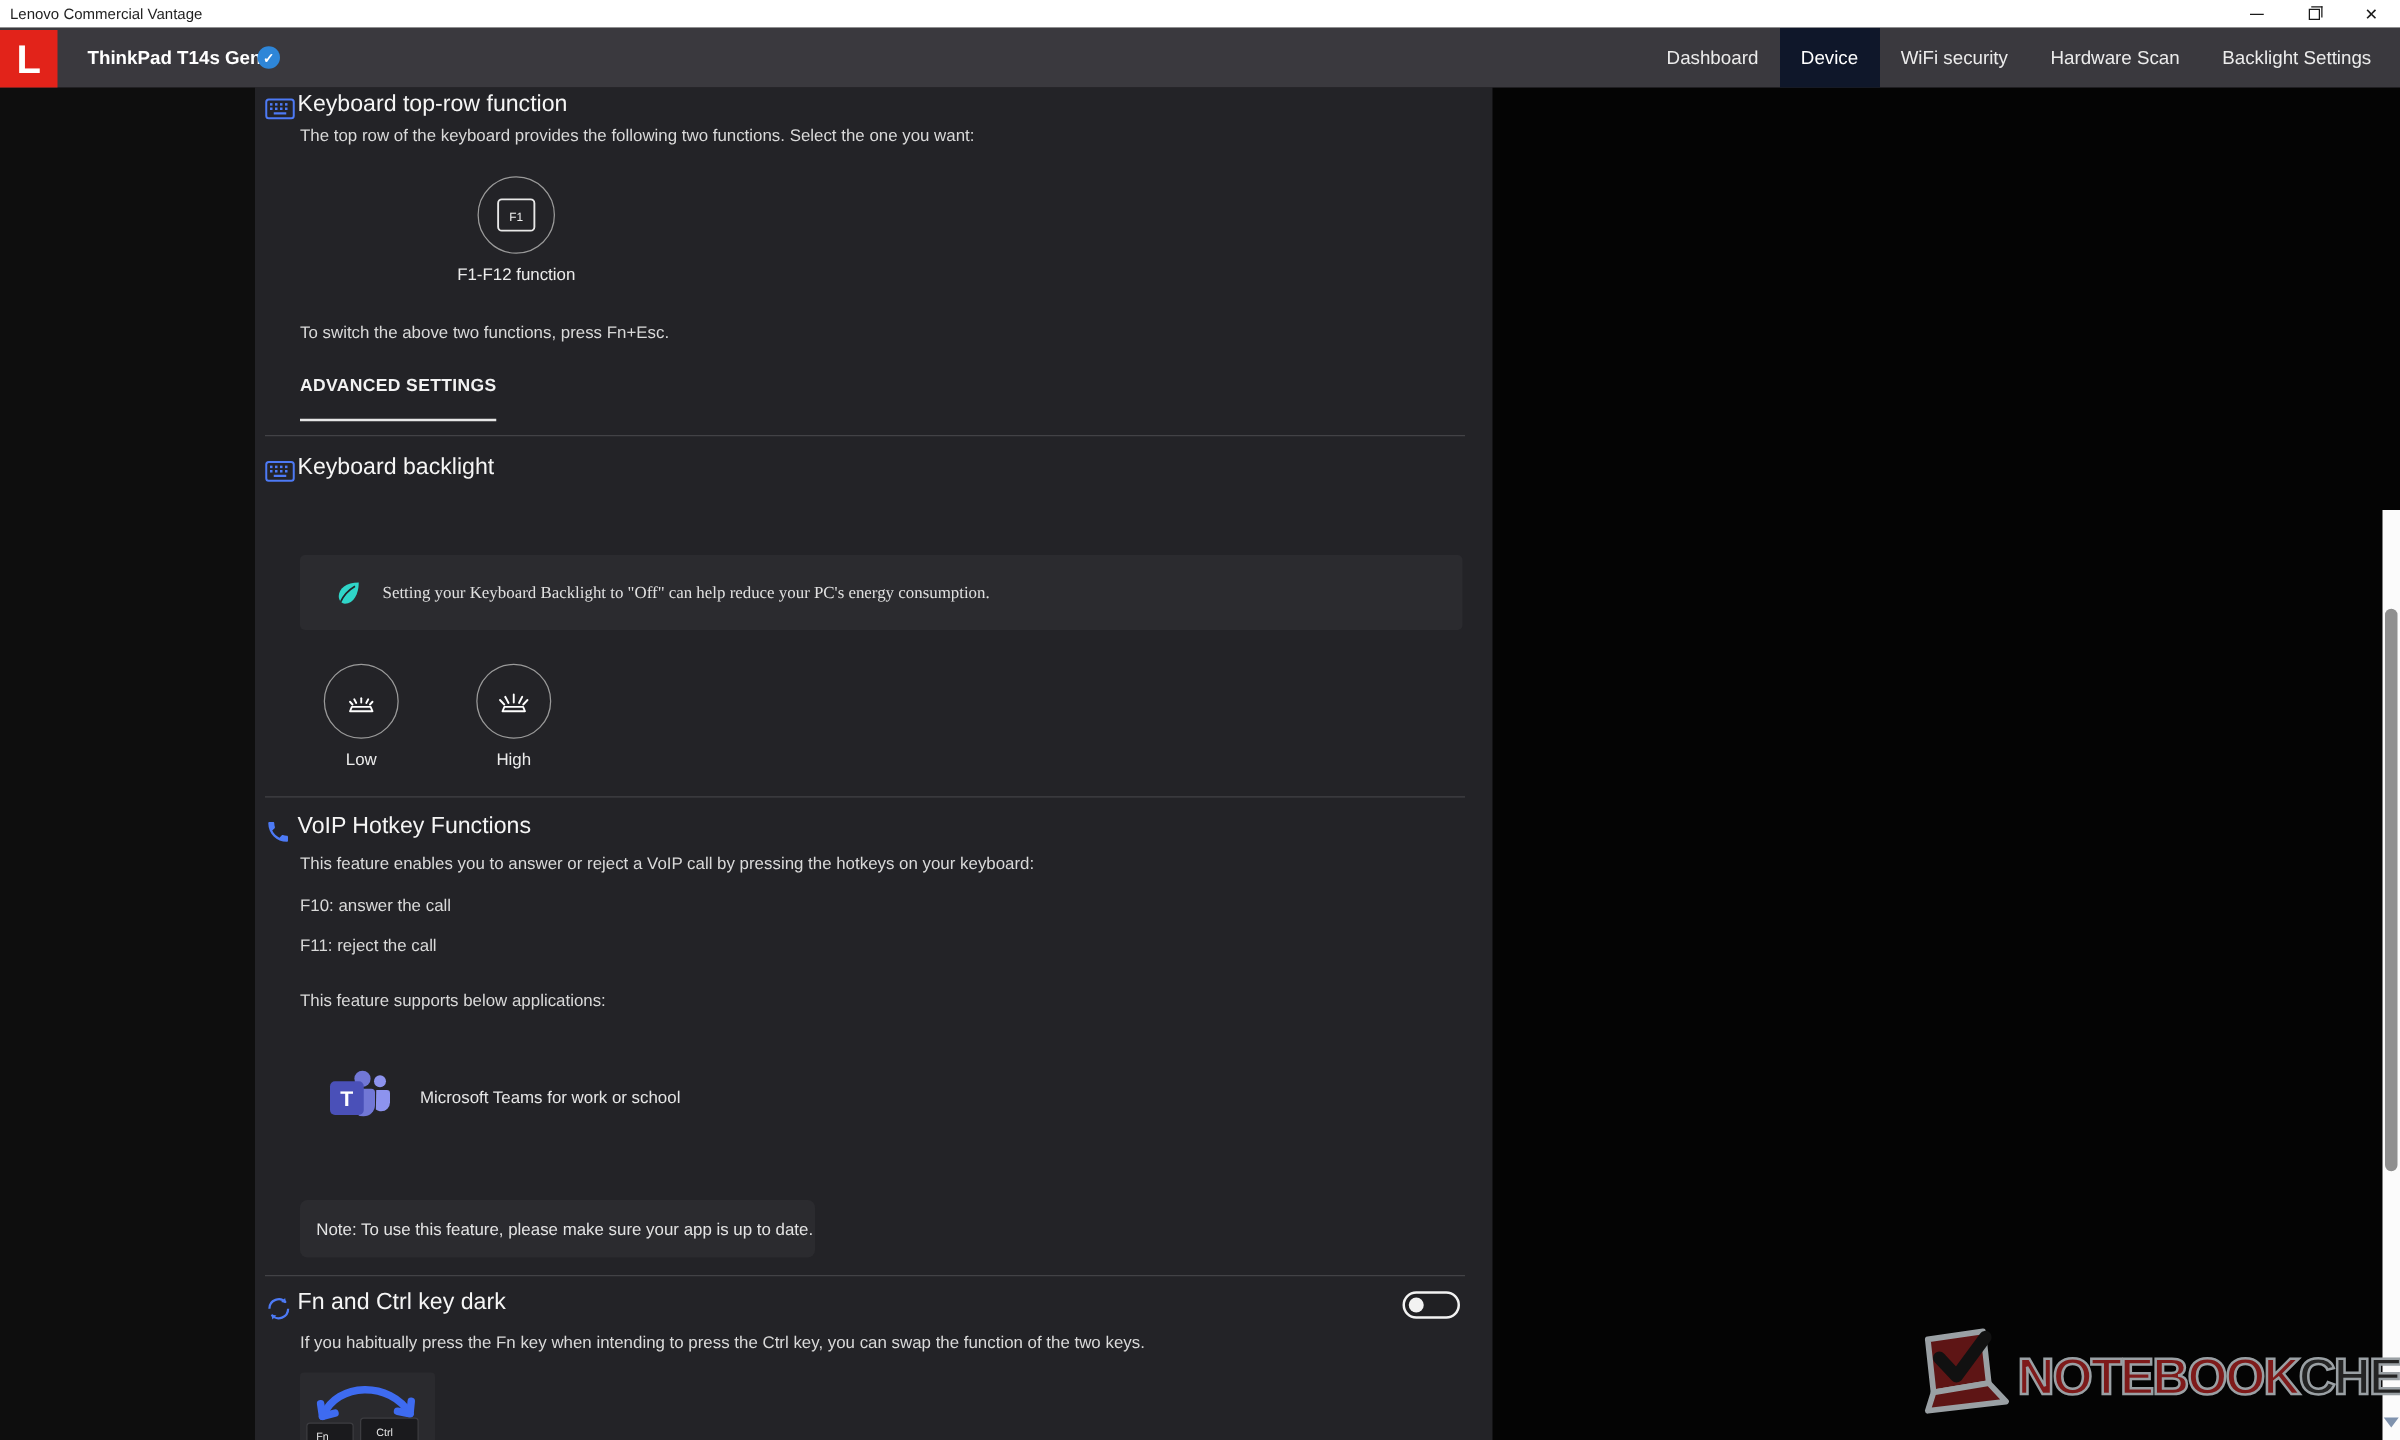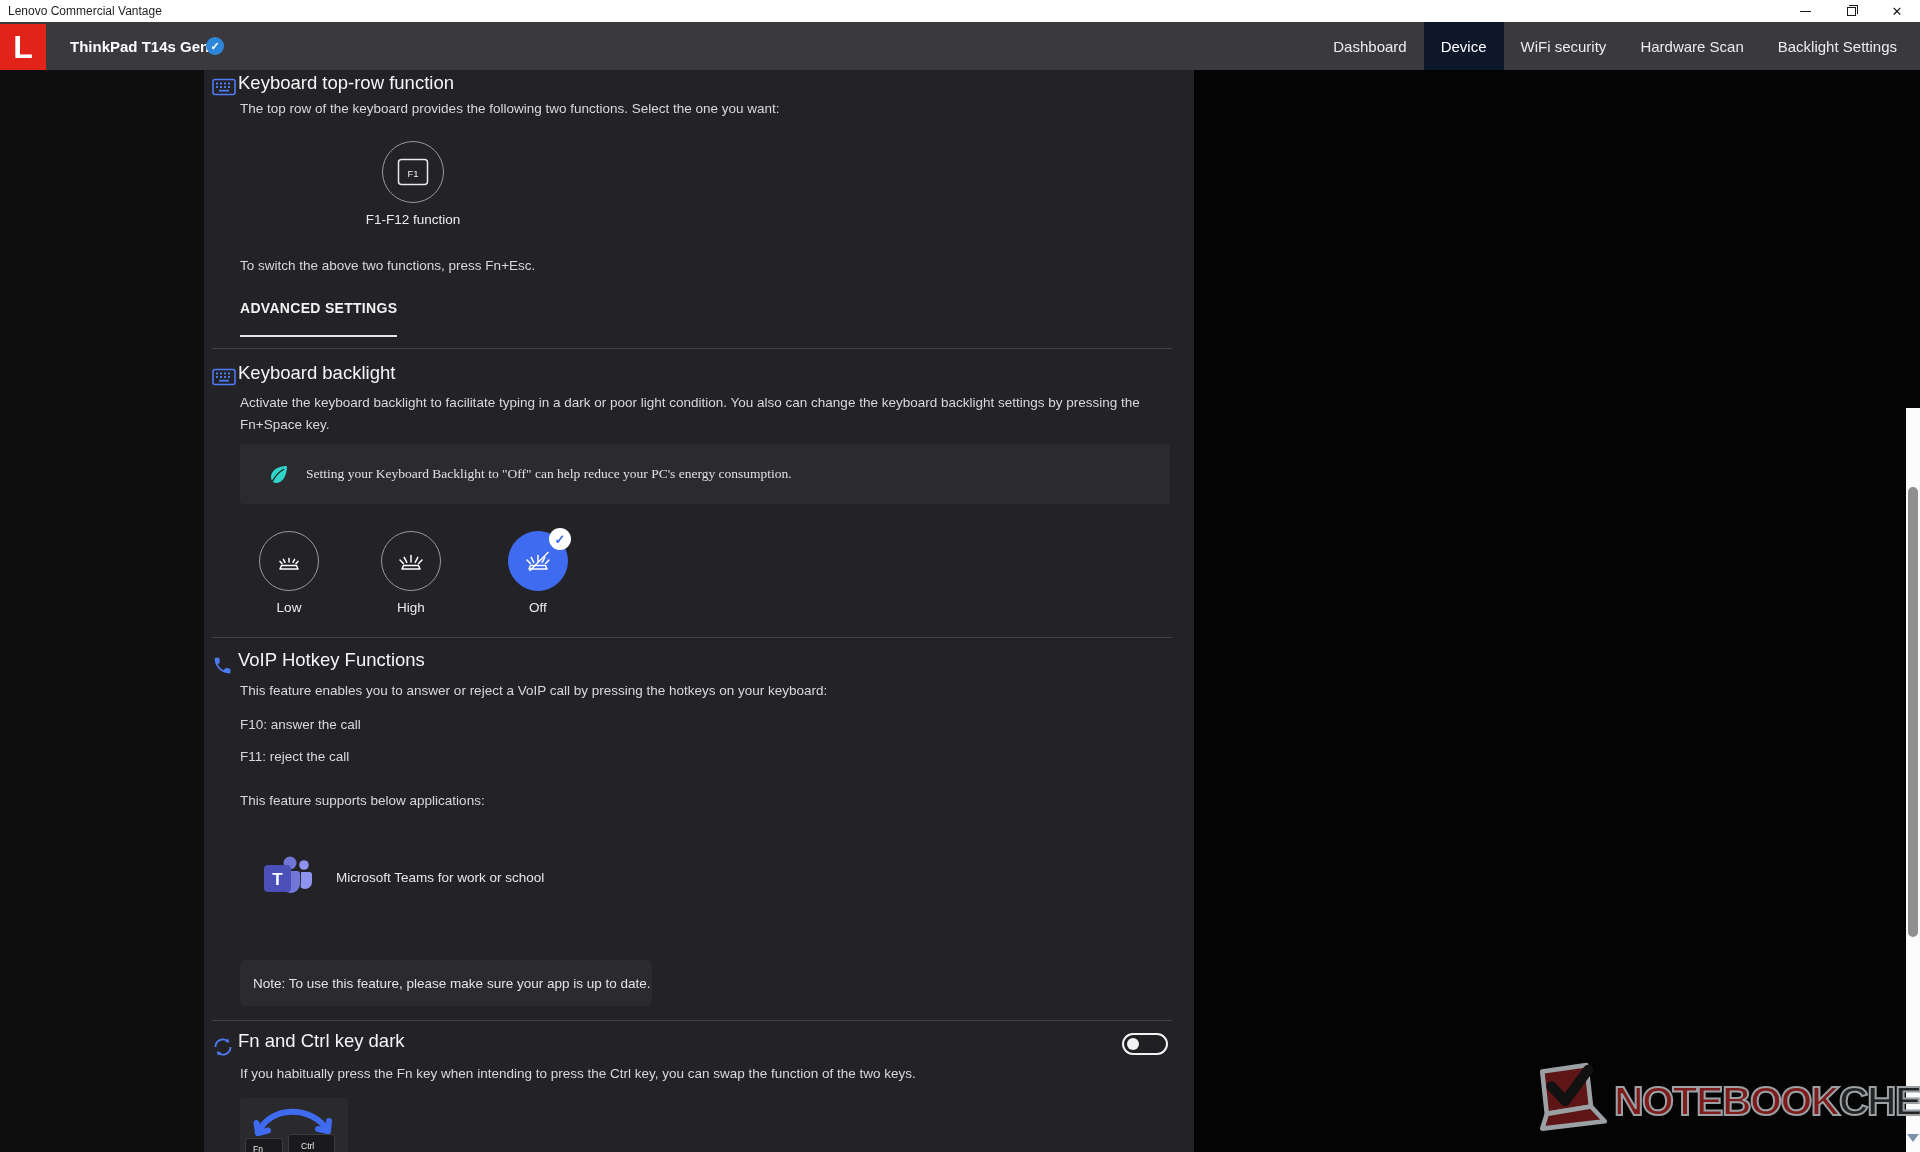--- a/index.html
+++ b/index.html
@@ -196,21 +196,20 @@
           <rect x="12" y="4.5" width="2" height="2"></rect>
           <rect x="16" y="4.5" width="2" height="2"></rect>
         <rect x="4" y="8" width="2" height="2"></rect>
           <rect x="8" y="8" width="2" height="2"></rect>
           <rect x="12" y="8" width="2" height="2"></rect>
           <rect x="16" y="8" width="2" height="2"></rect>
         <rect x="7" y="11.8" width="10" height="1.8"></rect>
       </g>
     </svg>
     <div class="sec-head s2-head">Keyboard backlight</div>
-    <div class="body-txt s2-desc">Activate the keyboard backlight to facilitate typing in a dark or poor light condition. You also can change the keyboard backlight settings by pressing the Fn+Space key.</div>
 
     <div class="eco">
       <svg width="23" height="23" viewBox="0 0 23 23">
         <path d="M20 3 C 10 3 4 8 4 14 C 4 17 6 20 9 20 C 16 20 20 12 20 3 z" fill="#2fd5c8"></path>
         <path d="M17 6 C 12 9 8 13 5.5 18.5" stroke="#232327" stroke-width="1.4" fill="none"></path>
       </svg>
       <span class="eco-txt">Setting your Keyboard Backlight to "Off" can help reduce your PC's energy consumption.</span>
     </div>
 
     <div class="opt sm opt-low">
@@ -238,37 +237,20 @@
               <path d="M10.8 13.4 L8.2 8.4"></path>
               <path d="M19.2 13.4 L21.8 8.4"></path>
               <path d="M7.4 14.6 L4 11"></path>
               <path d="M22.6 14.6 L26 11"></path>
           </g>
         </svg>
       </div>
       <span class="opt-lbl">High</span>
     </div>
 
-    <div class="opt sm selected opt-off">
-      <div class="circle">
-        <svg width="30" height="24" viewBox="0 0 30 24">
-          <path d="M7.5 16.5 L22.5 16.5 L24 20 L6 20 z" fill="none" stroke="#fff" stroke-width="1.5" stroke-linejoin="round"></path>
-          <g stroke="#fff" stroke-width="1.5" stroke-linecap="round">
-            <path d="M15 13 V6.5"></path>
-              <path d="M10.8 13.4 L8.2 8.4"></path>
-              <path d="M19.2 13.4 L21.8 8.4"></path>
-              <path d="M7.4 14.6 L4 11"></path>
-              <path d="M22.6 14.6 L26 11"></path>
-            <path d="M25 3.5 L7 21.5"></path>
-          </g>
-        </svg>
-        <span class="badge"></span>
-      </div>
-      <span class="opt-lbl">Off</span>
-    </div>
 
     <div class="divider div2"></div>
 
     <svg class="sec-icon s3-icon" width="21" height="21" viewBox="0 0 24 24">
       <path d="M6.62 10.79c1.44 2.83 3.76 5.14 6.59 6.59l2.2-2.21c.27-.27.67-.36 1.02-.24 1.12.37 2.33.57 3.57.57.55 0 1 .45 1 1V20c0 .55-.45 1-1 1-9.39 0-17-7.61-17-17 0-.55.45-1 1-1h3.5c.55 0 1 .45 1 1 0 1.25.2 2.45.57 3.57.11.35.03.74-.25 1.02l-2.2 2.2z" fill="#4d7af5"></path>
     </svg>
     <div class="sec-head s3-head">VoIP Hotkey Functions</div>
     <div class="body-txt s3-desc">This feature enables you to answer or reject a VoIP call by pressing the hotkeys on your keyboard:</div>
     <div class="body-txt s3-f10">F10: answer the call</div>
     <div class="body-txt s3-f11">F11: reject the call</div>

